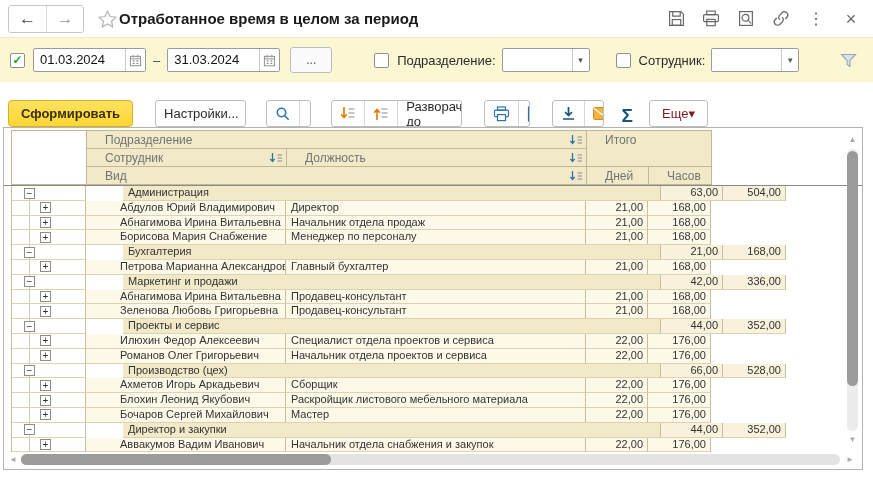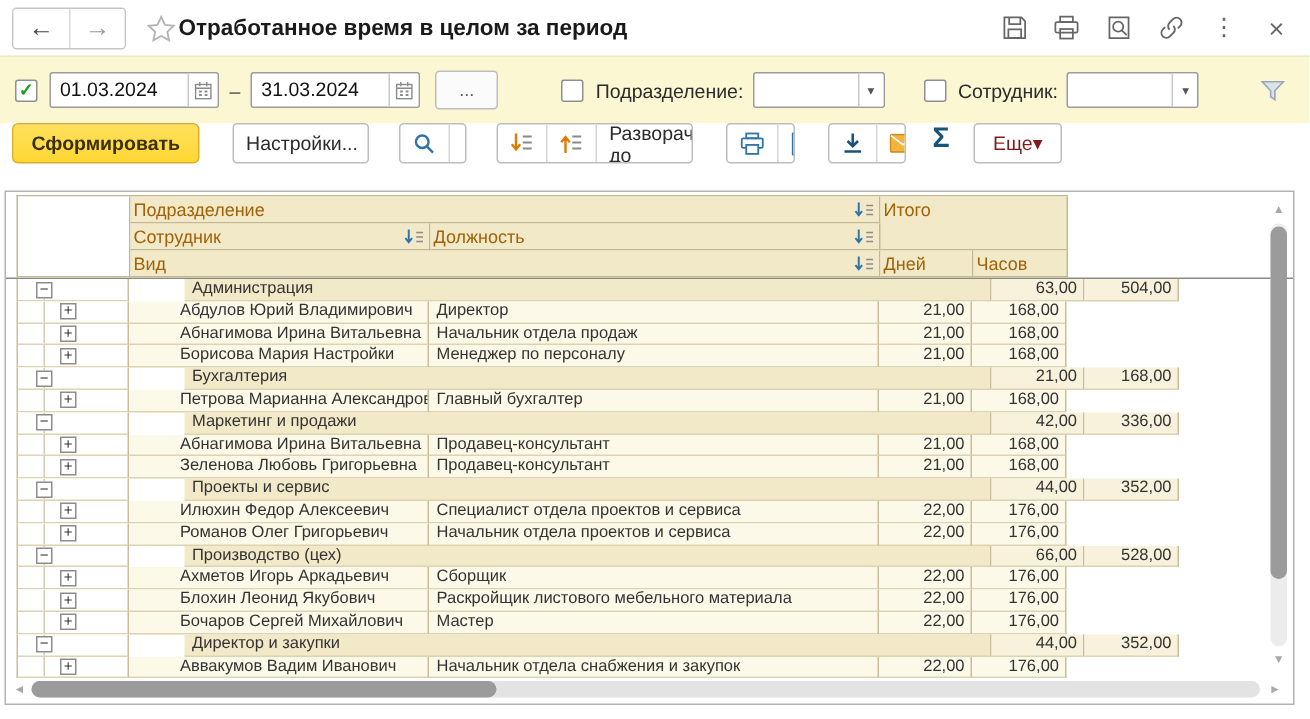--- a/index.html
+++ b/index.html
@@ -34,41 +34,41 @@
   .dots-btn { width:42px; height:26px; border:1px solid #bdbdbd; border-radius:3px; background:#fbfbfb;
     font-size:12px; color:#555; display:flex; align-items:center; justify-content:center; }
   .flabel { font-size:13px; color:#2b2b2b; margin:0 6px 0 8px; }
   .combo { display:flex; width:88px; height:24px; border:1px solid #9b9b9b; border-radius:2px; background:#fff; overflow:hidden; }
   .combo .val { flex:1; font-size:12px; padding:4px; }
   .combo .drop { width:17px; border-left:1px solid #c9c9c9; background:#fff; display:flex; align-items:center; justify-content:center; font-size:9px; color:#555; }
   .funnel { margin-left:auto; margin-right:16px; }
 
   
   .toolbar { position:absolute; left:0; top:82px; width:708px; height:45px; background:#fff;
-    display:flex; align-items:flex-start; }
+    display:flex; align-items:flex-end; }
   .btn { height:27px; border:1px solid #bdbdbd; border-radius:3px; background:#fff;
     display:flex; align-items:center; justify-content:center; font-size:13px; color:#7f1d1d; padding:0 12px; white-space:nowrap; }
   .btn.yellow { margin-left:8px; width:128px; font-weight:bold; color:#3a2f00;
     background:linear-gradient(#ffe15e, var(--button-yellow));
     border-color:var(--button-yellow-border); border-radius:4px; }
   .bgroup { display:flex; height:27px; border:1px solid #bdbdbd; border-radius:3px; background:#fff; overflow:hidden; }
   .bgroup .seg { display:flex; align-items:center; justify-content:center; padding:0 8px; font-size:13px; color:#2b2b2b; }
   .bgroup .seg + .seg { border-left:1px solid #d6d6d6; }
   .seg .caret { font-size:9px; color:#555; margin-left:5px; }
   .icbtn { width:34px; }
   .sigma { font-size:19px; font-weight:bold; color:#17537a; padding:0 4px; }
 
   
   .pane { position:absolute; left:3px; top:127px; width:860px; height:343px;
     border:1px solid #b3b3b3; background:#fff; overflow:hidden; }
   .hdrwrap { border-bottom:1px solid #8a8a8a; padding:2px 0 0 7px; background:#fff; }
   .hgrid { display:grid; grid-template-columns:75px 200px 300px 62px 63px;
     grid-template-rows:18px 18px 18px; border-top:1px solid #c2b793; border-left:1px solid #c2b793; width:701px; }
   .hcell { background:var(--header-beige); border-right:1px solid #c2b793; border-bottom:1px solid #c2b793;
-    font-size:12px; color:#a16207; padding:2px 4px 0 2px; position:relative; overflow:hidden; white-space:nowrap; }
+    font-size:12px; color:#737373; padding:2px 4px 0 18px; position:relative; overflow:hidden; white-space:nowrap; }
   .hcell .sort { position:absolute; right:3px; top:3px; }
   .hc-tree { grid-column:1; grid-row:1/4; background:#fff; }
   .hc-dept { grid-column:2/4; grid-row:1; }
   .hc-total { grid-column:4/6; grid-row:1/3; }
   .hc-emp { grid-column:2; grid-row:2; }
   .hc-pos { grid-column:3; grid-row:2; }
   .hc-kind { grid-column:2/4; grid-row:3; }
   .hc-days { grid-column:4; grid-row:3; }
   .hc-hours { grid-column:5; grid-row:3; }
 
@@ -383,21 +383,21 @@
     </div>
     <div class="cell name">Абнагимова Ирина Витальевна</div>
     <div class="cell position">Начальник отдела продаж</div>
     <div class="cell num days">21,00</div>
     <div class="cell num hours">168,00</div>
   </div>
       <div class="trow employee">
     <div class="cell tree">
       <span class="expander">+</span>
     </div>
-    <div class="cell name">Борисова Мария Настройки</div>
+    <div class="cell name">Борисова Мария Снабжение</div>
     <div class="cell position">Менеджер по персоналу</div>
     <div class="cell num days">21,00</div>
     <div class="cell num hours">168,00</div>
   </div>
       <div class="trow group">
     <div class="cell tree">
       <span class="expander">−</span>
     </div>
     <div class="cell name">Бухгалтерия</div>
 

